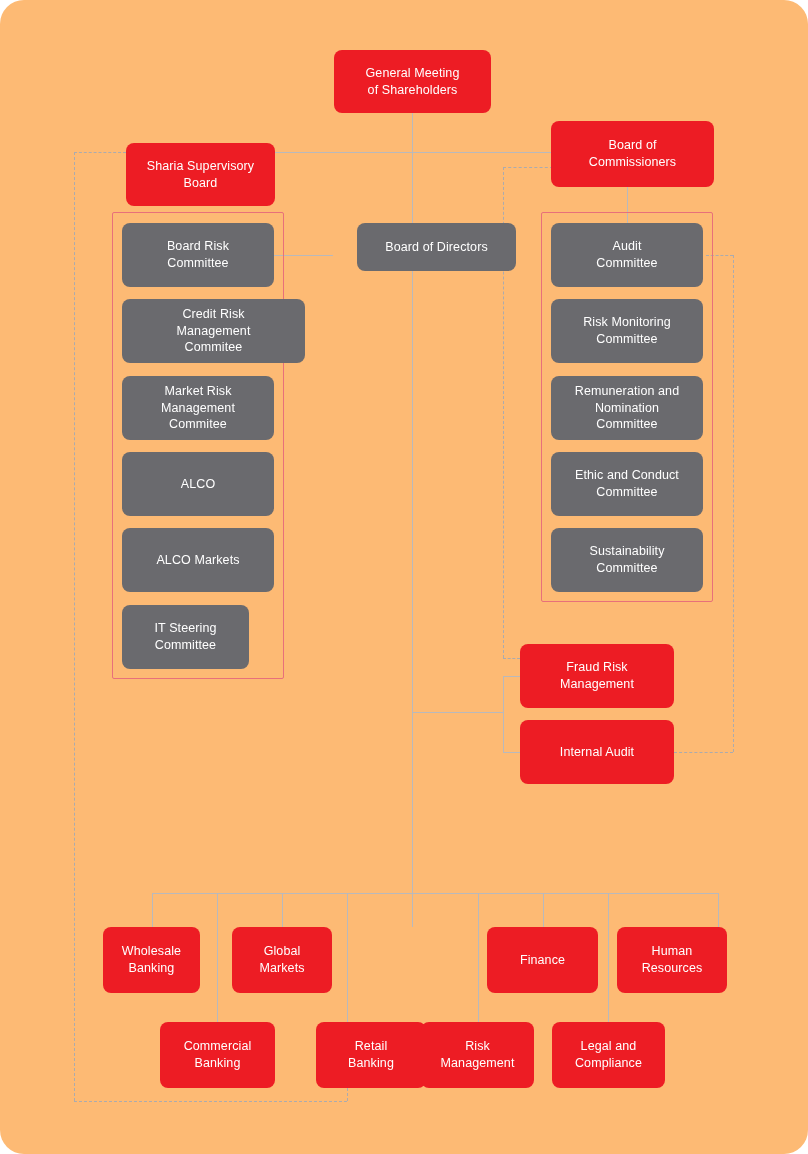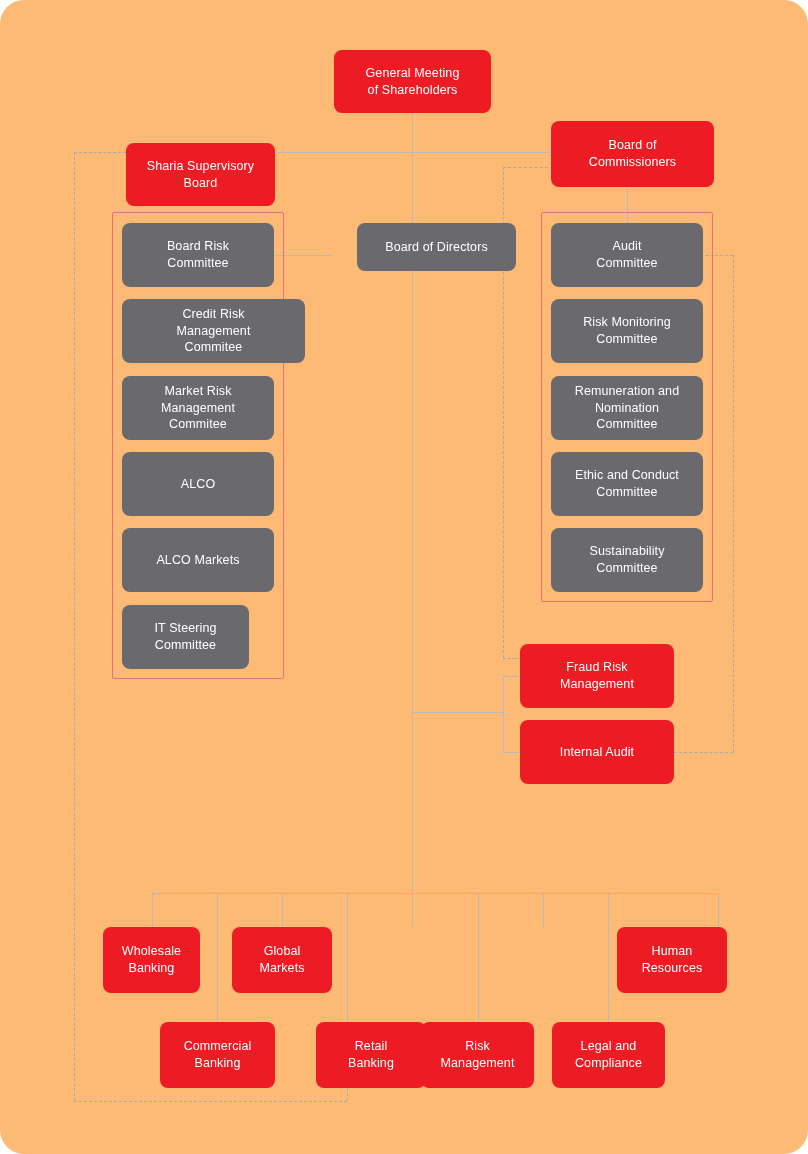--- a/index.html
+++ b/index.html
@@ -147,20 +147,21 @@
 Committee</div>
   <div class="node grey" style="left:551px; top:452px; width:152px; height:64px;">Ethic and Conduct
 Committee</div>
   <div class="node grey" style="left:551px; top:528px; width:152px; height:64px;">Sustainability
 Committee</div>
 
   <div class="node red" style="left:103px; top:927px; width:97px; height:66px;">Wholesale
 Banking</div>
   <div class="node red" style="left:232px; top:927px; width:100px; height:66px;">Global
 Markets</div>
+  <div class="node red" style="left:487px; top:927px; width:111px; height:66px;">Finance</div>
   <div class="node red" style="left:617px; top:927px; width:110px; height:66px;">Human
 Resources</div>
 
   <div class="node red" style="left:160px; top:1022px; width:115px; height:66px;">Commercial
 Banking</div>
   <div class="node red" style="left:292px; top:1022px; width:110px; height:66px;margin-left:24px;">Retail
 Banking</div>
   <div class="node red" style="left:421px; top:1022px; width:113px; height:66px;">Risk
 Management</div>
   <div class="node red" style="left:552px; top:1022px; width:113px; height:66px;">Legal and

